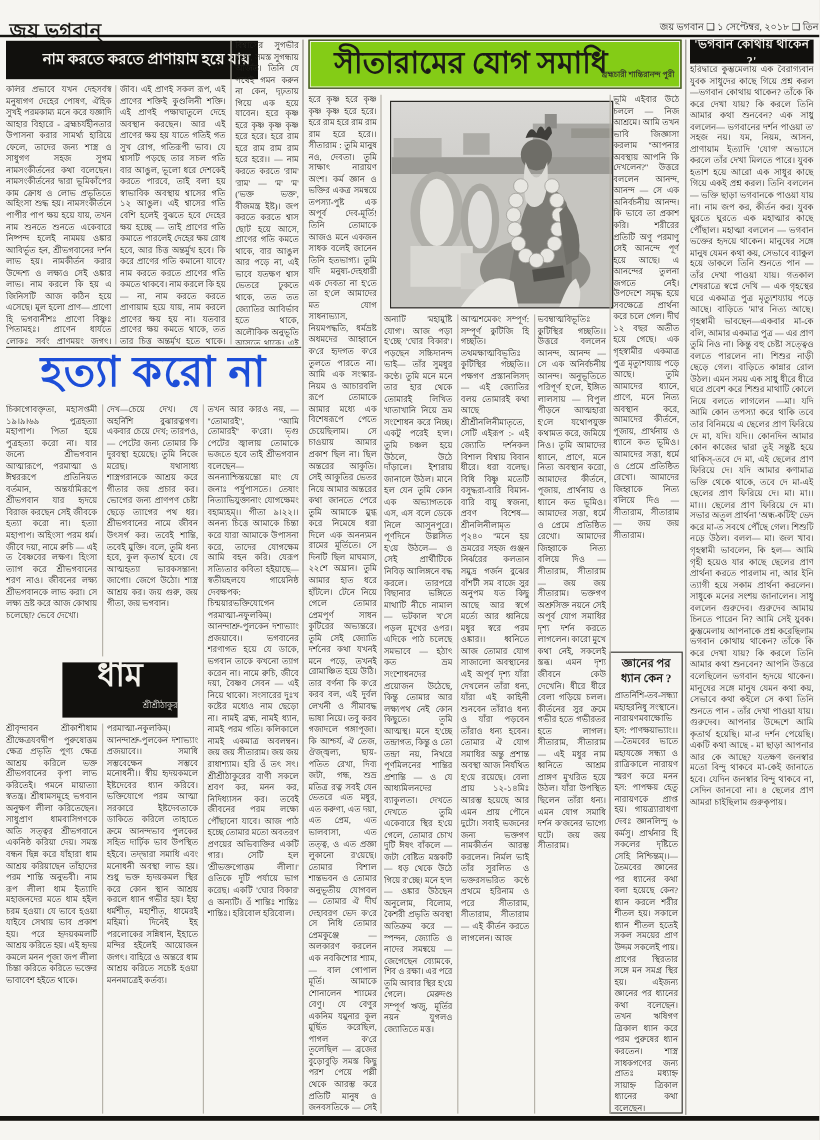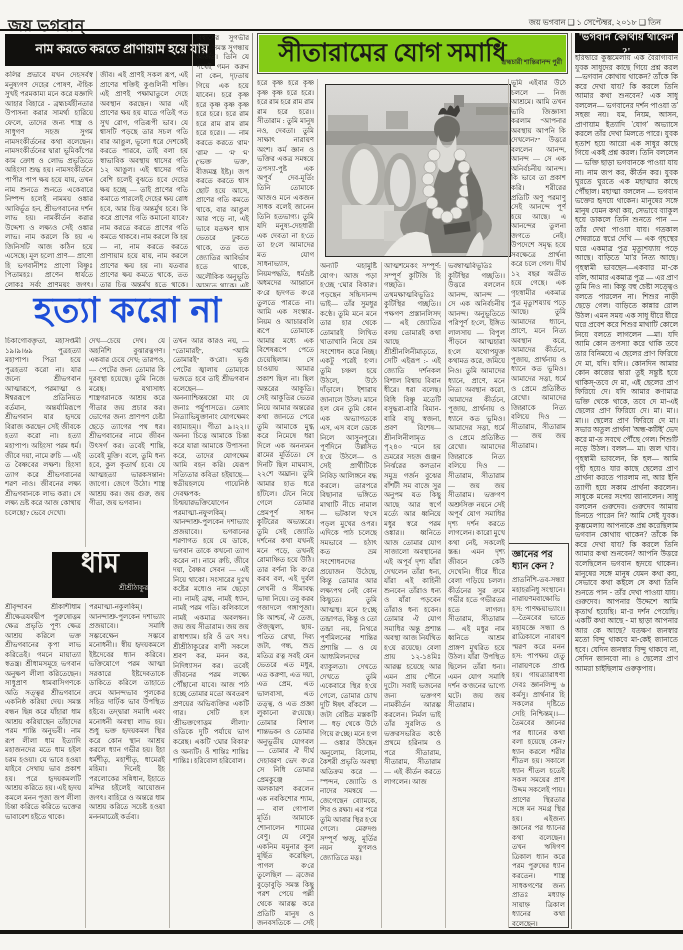--- a/index.html
+++ b/index.html
@@ -3,21 +3,21 @@
 <meta charset="utf-8">
 <style>
   html,body{margin:0;padding:0;background:#e9e7e2;}
   #page{
     position:relative;width:683px;height:950px;margin:0 auto;
     background:#f6f5f1;
     font-family:"Liberation Serif","DejaVu Serif",serif;
     color:#1c1b18;overflow:hidden;
   }
   .mast-left{position:absolute;left:8px;top:13px;font-size:16px;font-weight:bold;letter-spacing:.5px;}
-  .mast-right{position:absolute;right:22px;top:16px;font-size:8px;color:#2a2a28;}
+  .mast-right{position:absolute;right:1px;top:16px;font-size:8px;color:#2a2a28;}
   .rule-h{position:absolute;background:#1716132;}
   .rule-dark{background:#161511;}
   .rule-v{position:absolute;width:1px;background:#b7b3aa;}
   .col{
     position:absolute;font-size:7px;line-height:9.55px;text-align:justify;
     overflow:hidden;color:#262520;word-break:break-word;
   }
   .blackbox{
     position:absolute;background:#11100d;color:#f4f2ec;
     display:flex;align-items:center;justify-content:center;text-align:center;
@@ -38,21 +38,21 @@
     font-size:35px;font-weight:bold;color:#1d4ed8;letter-spacing:1px;
   }
   .dham-box{gap:5px;}
   .dham-main{font-size:27px;font-weight:bold;line-height:1;}
   .dham-sub{font-size:7px;align-self:flex-end;margin-bottom:7px;}
   .h-right{font-size:10px;font-weight:bold;letter-spacing:.3px;}
   .jbox{
     position:absolute;border:1px solid #3d3b36;background:#f6f5f1;
     padding:4px 3px 2px 3px;box-sizing:border-box;overflow:hidden;
   }
-  .jbox .jtitle{font-size:9.5px;font-weight:bold;text-align:left;line-height:12px;margin-bottom:4px;}
+  .jbox .jtitle{font-size:9.5px;font-weight:bold;text-align:center;line-height:12px;margin-bottom:4px;}
   .jbox .jbody{font-size:7px;line-height:9.55px;text-align:justify;color:#262520;}
   .photo{position:absolute;border:1px solid #2b2a26;background:#cfcecb;overflow:hidden;}
   .photo svg{display:block;}
 </style>
 </head>
 <body>
 
 <div id="page">
 
   <div class="mast-left">জয় ভগবান্</div>

